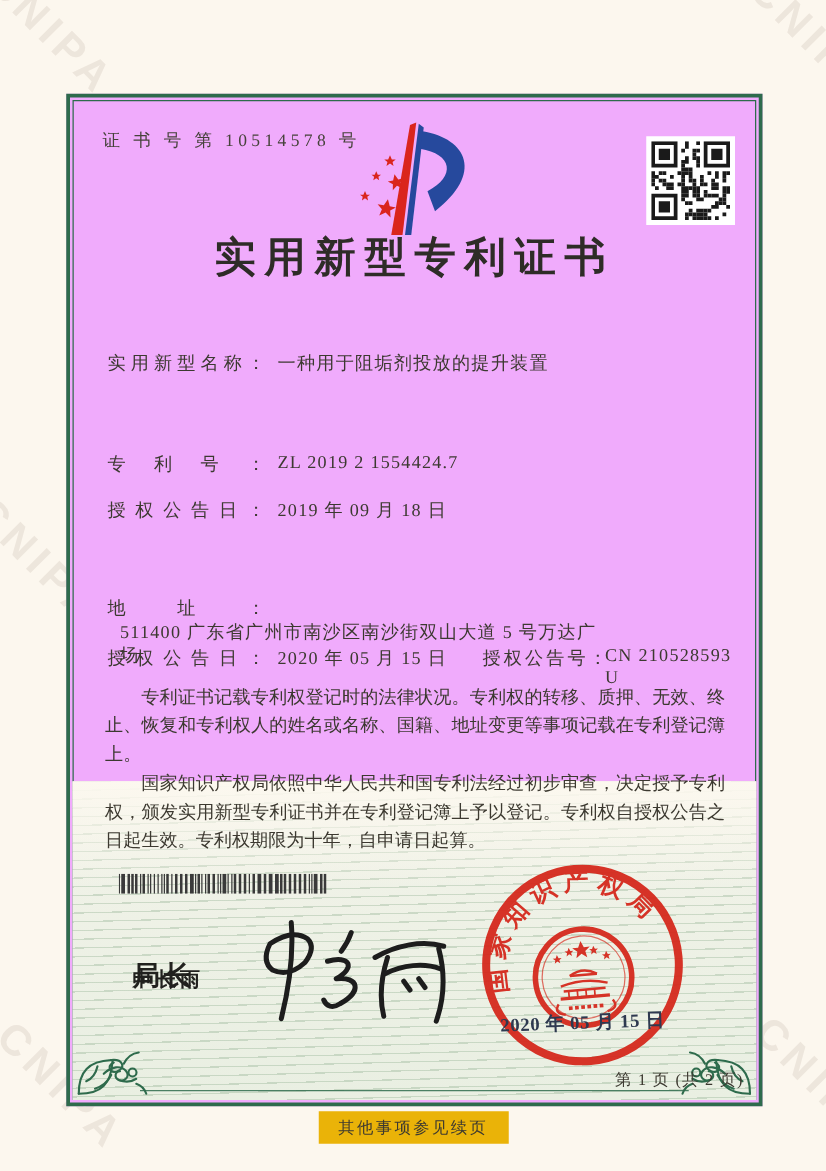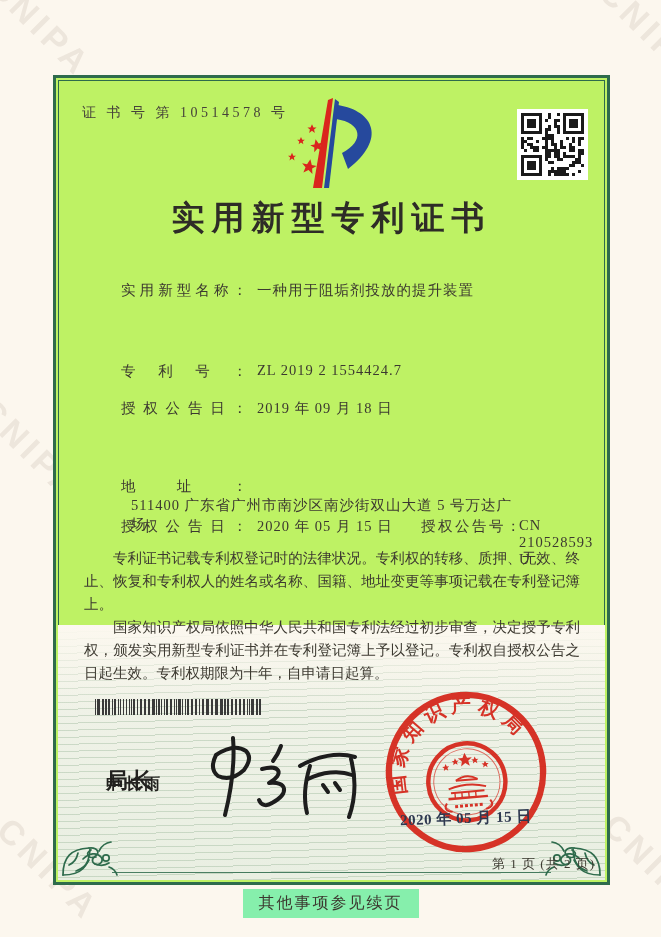--- a/index.html
+++ b/index.html
@@ -30,42 +30,42 @@
   .wm7{left:590px;top:846px;}
   .pink-glow{
     position:absolute;left:170px;top:110px;width:330px;height:300px;
     background:radial-gradient(circle at 50% 40%, rgba(222,130,130,.07) 0 55%, rgba(222,130,130,0) 60%);
     pointer-events:none;
   }
   
   .frame{
     position:absolute;left:53px;top:75px;width:551px;height:804px;
     border:3px solid var(--frame-green,#2e6b4c);
-    background:#bef264;
+    background:#f0abfc;
   }
   .frame-inner{
     position:absolute;inset:2px;border:1px solid var(--frame-green,#2e6b4c);
     pointer-events:none;
   }
   
   .cert-number{
     position:absolute;left:26px;top:26px;
     font-size:14px;letter-spacing:3.5px;color:#46423a;z-index:2;
   }
   .logo{position:absolute;left:225px;top:18px;width:122px;height:98px;z-index:2;}
   .qr{
     position:absolute;left:461px;top:31px;background:#fff;padding:4px;z-index:2;
     line-height:0;
   }
   .title{
-    position:absolute;left:0;right:0;top:118px;text-align:center;
+    position:absolute;left:0;right:0;top:106px;text-align:center;
     font-size:33px;font-weight:700;letter-spacing:7px;color:#2e2c27;z-index:2;
   }
   
-  .row{position:absolute;left:30px;right:20px;font-size:14.5px;color:#3c3930;z-index:2;margin-left:35px;}
+  .row{position:absolute;left:30px;right:20px;font-size:14.5px;color:#3c3930;z-index:2;}
   .row .lab{
     display:inline-block;width:126px;vertical-align:top;
     text-align:justify;text-align-last:justify;
   }
   .row .val{margin-left:10px;letter-spacing:1px;}
   .r0{top:203px;} .r1{top:245px;} .r2{top:284px;} .r3{top:321px;}
   .r4{top:361px;} .r5{top:399px;} .r6{top:439px;}
   .addr{display:inline-block;width:388px;vertical-align:top;margin-left:10px;letter-spacing:1px;}
   .addr span{display:block;}
   .lab2{position:absolute;left:300px;letter-spacing:2.5px;}
@@ -114,22 +114,22 @@
     font-size:15px;font-weight:700;letter-spacing:.5px;color:var(--date-ink,#2e3950);
     transform:rotate(-2deg);
   }
   
   .footer-page{
     position:absolute;left:0;right:12px;top:777px;text-align:right;z-index:2;
     font-size:13px;letter-spacing:1px;color:#3c3930;padding-left:29px;
   }
   .note{
     position:absolute;left:50%;top:889px;transform:translateX(-50%);
-    background:#86efac;padding:4px 16px;white-space:nowrap;
-    font-size:16px;letter-spacing:2px;color:#3c3930;z-index:2;
+    background:#eab308;padding:4px 16px;white-space:nowrap;
+    font-size:13px;letter-spacing:2px;color:#3c3930;z-index:2;
   }
 </style>
 </head>
 <body>
 
 <div class="page">
 
   <span class="wm wm1">CNIPA</span>
   <span class="wm wm2">CNIPA</span>
   <span class="wm wm3">CNIPA</span>

